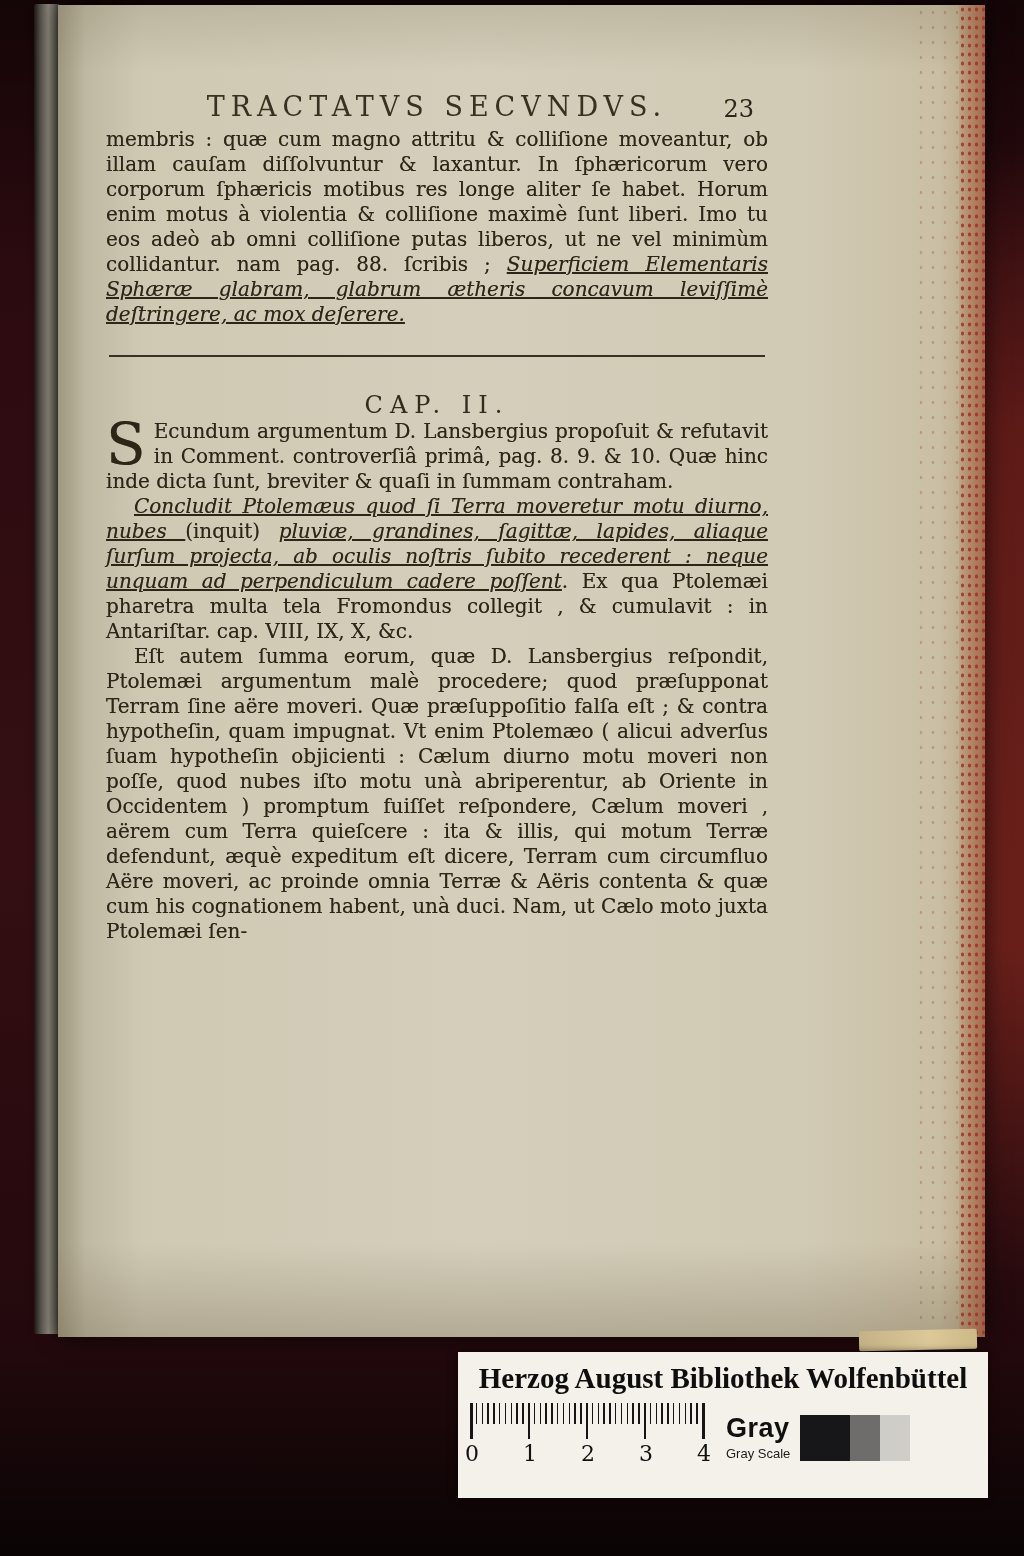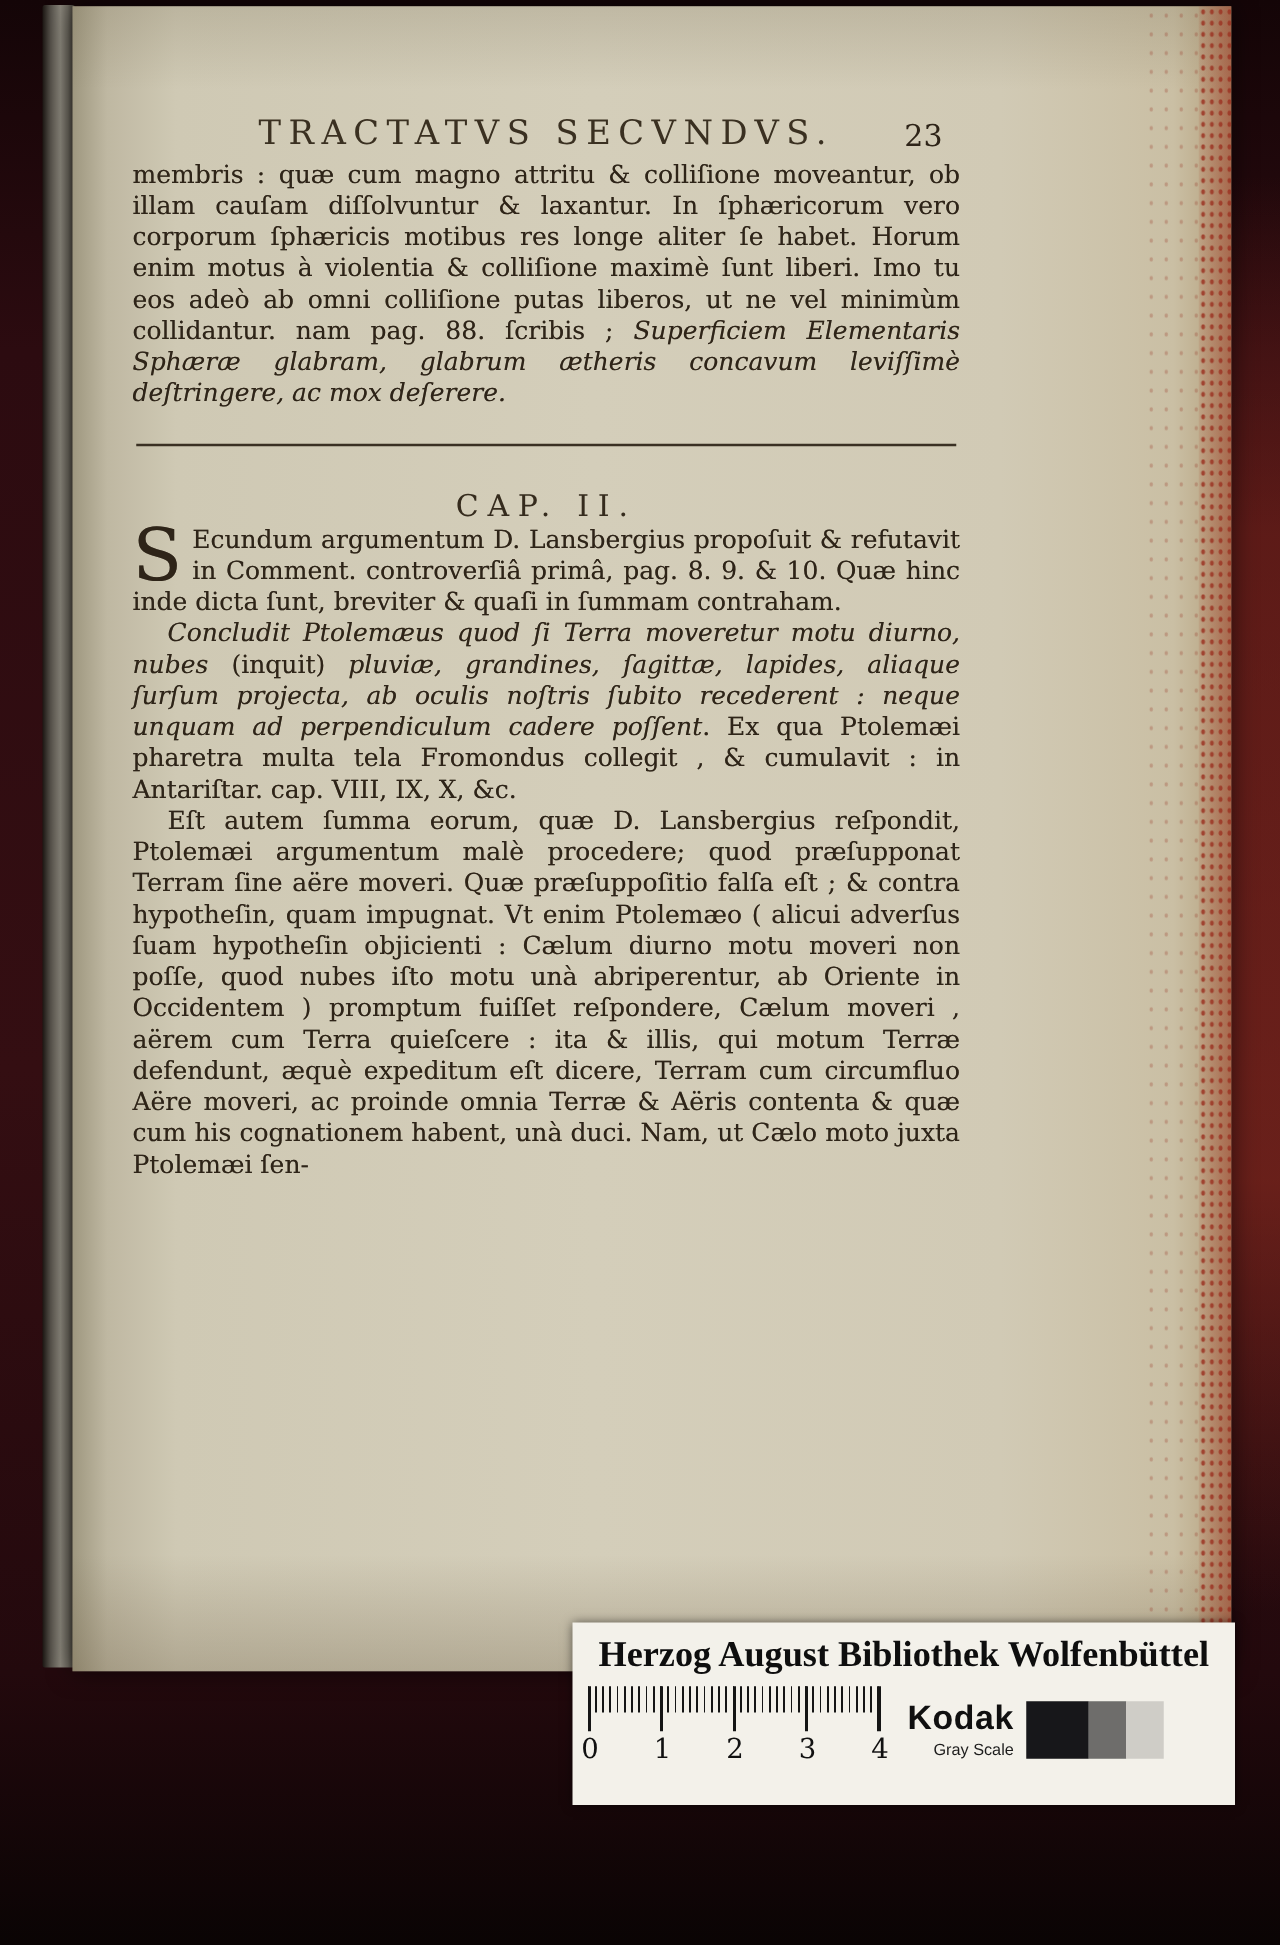--- a/index.html
+++ b/index.html
@@ -44,39 +44,39 @@
   .text-block { position:absolute; left:48px; top:86px; width:662px; color:#2e2418; }
   .header-row { position:relative; text-align:center; height:36px; }
   .header-title { font-size:27px; letter-spacing:6px; color:#3a3021; }
   .page-number { position:absolute; right:14px; top:4px; font-size:24px; }
   p.body {
     margin:0; font-size:20px; line-height:25px; text-align:justify;
     color:#2e2418; text-shadow:0 0 .4px rgba(46,36,24,.55);
   }
   .indent { text-indent:28px; }
   .sp8 { margin-top:6px; }
-  .it { font-style:italic; }
+  .it { font-style:italic;text-decoration:underline; }
   .rm { font-style:normal; }
   .rule { border:none; border-top:2px solid #3a3023; width:99%; margin:28px auto 0 auto; }
   .chapter {
     margin:34px 0 0 0; text-align:center; font-weight:normal;
     font-size:24px; letter-spacing:7px; color:#352b1d;
   }
   .subtitle {
     margin:24px 0 0 0; text-align:center; font-weight:normal;
     font-size:22px; font-style:italic; letter-spacing:1px; color:#33291b;
   }
   .dc-para { margin-top:30px; }
   .dropcap {
     float:left; font-size:58px; line-height:46px; height:48px;
     padding:2px 8px 0 0; color:#2e2418;
   }
   .catchword { text-align:right; font-size:20px; padding-right:14px; margin-top:3px; color:#2e2418; }
   .banner {
-    position:absolute; left:458px; top:1298px; width:530px; height:146px;
+    position:absolute; left:458px; top:1352px; width:530px; height:146px;
     background:#f3f1ea; box-shadow:0 0 8px rgba(0,0,0,.6);
   }
   .banner-title {
     font-family:"Liberation Serif", serif; font-weight:bold; font-size:29px;
     text-align:center; margin-top:10px; color:#0e0e0e;
   }
   .banner-row { display:flex; align-items:flex-start; padding:6px 10px 0 12px; }
   .ruler { width:240px; position:relative; margin-top:2px; }
   .ticks {
     height:36px;
@@ -146,21 +146,21 @@
         <div class="ticks"></div>
         <div class="nums">
           <span class="n n0">0</span>
           <span class="n n1">1</span>
           <span class="n n2">2</span>
           <span class="n n3">3</span>
           <span class="n n4">4</span>
         </div>
       </div>
       <div class="kodak">
-        <div class="kodak-word">Kodak</div>
+        <div class="kodak-word">Gray</div>
         <div class="gray-word">Gray Scale</div>
       </div>
       <div class="patches">
         <div class="patch p-black"></div>
         <div class="patch p-dark"></div>
         <div class="patch p-light"></div>
       </div>
     </div>
   </div>
 

